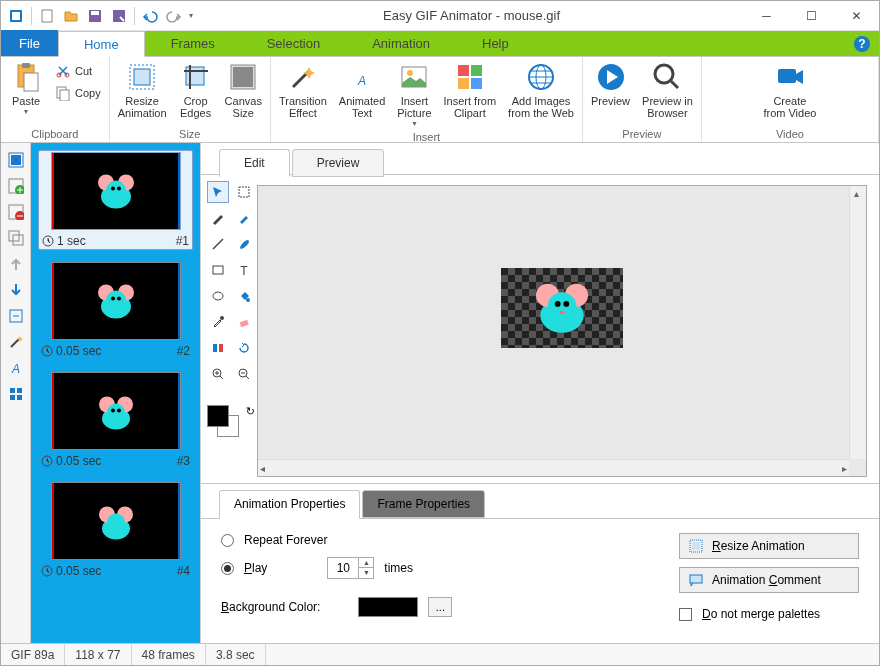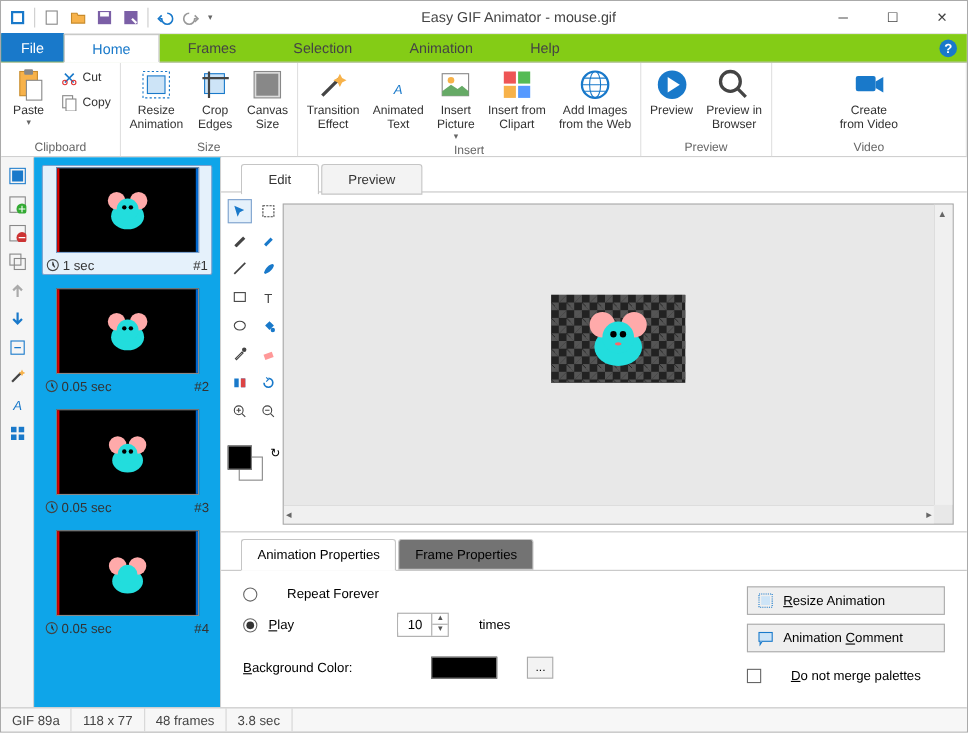--- a/index.html
+++ b/index.html
@@ -71,21 +71,21 @@
 .scroll-arrow { color: #666; font-size: 10px; cursor: pointer; }
 .colorswatch { width: 22px; height: 22px; border: 1px solid #888; }
 
 
 .props { height: 160px; border-top: 1px solid #c5c5c5; padding: 0; }
 .prop-tabs { display: flex; border-bottom: 1px solid #c5c5c5; padding: 6px 10px 0 18px; }
 .prop-tab { padding: 6px 14px; border: 1px solid #c5c5c5; background: #737373; cursor: pointer; font-size: 12px; border-top-left-radius: 3px; border-top-right-radius: 3px; margin-right: 2px; }
 .prop-tab.active { background: #fff; border-bottom: 1px solid #fff; margin-bottom: -1px; }
 .prop-body { padding: 14px 20px; display: flex; justify-content: space-between; }
 .prop-left { display: flex; flex-direction: column; gap: 10px; }
-.prop-row { display: flex; align-items: center; gap: 27px; }
+.prop-row { display: flex; align-items: center; gap: 10px; }
 .radio { width: 13px; height: 13px; border: 1px solid #666; border-radius: 50%; display: inline-flex; align-items: center; justify-content: center; }
 .radio.checked::after { content: ""; width: 7px; height: 7px; background: #333; border-radius: 50%; }
 .numfield { display: flex; align-items: center; border: 1px solid #aaa; height: 22px; }
 .numfield input { width: 30px; border: none; text-align: center; font-size: 12px; outline: none; }
 .spin { width: 15px; display: flex; flex-direction: column; border-left: 1px solid #aaa; }
 .spin span { height: 10px; font-size: 7px; text-align: center; line-height: 9px; cursor: pointer; border-bottom: 1px solid #aaa; color: #555; }
 .spin span:last-child { border-bottom: none; }
 .colorbtn { width: 60px; height: 20px; background: #000; border: 1px solid #888; cursor: pointer; }
 .dotbtn { width: 24px; height: 20px; border: 1px solid #aaa; background: #f3f3f3; cursor: pointer; font-size: 11px; }
 .prop-right { display: flex; flex-direction: column; gap: 8px; }

